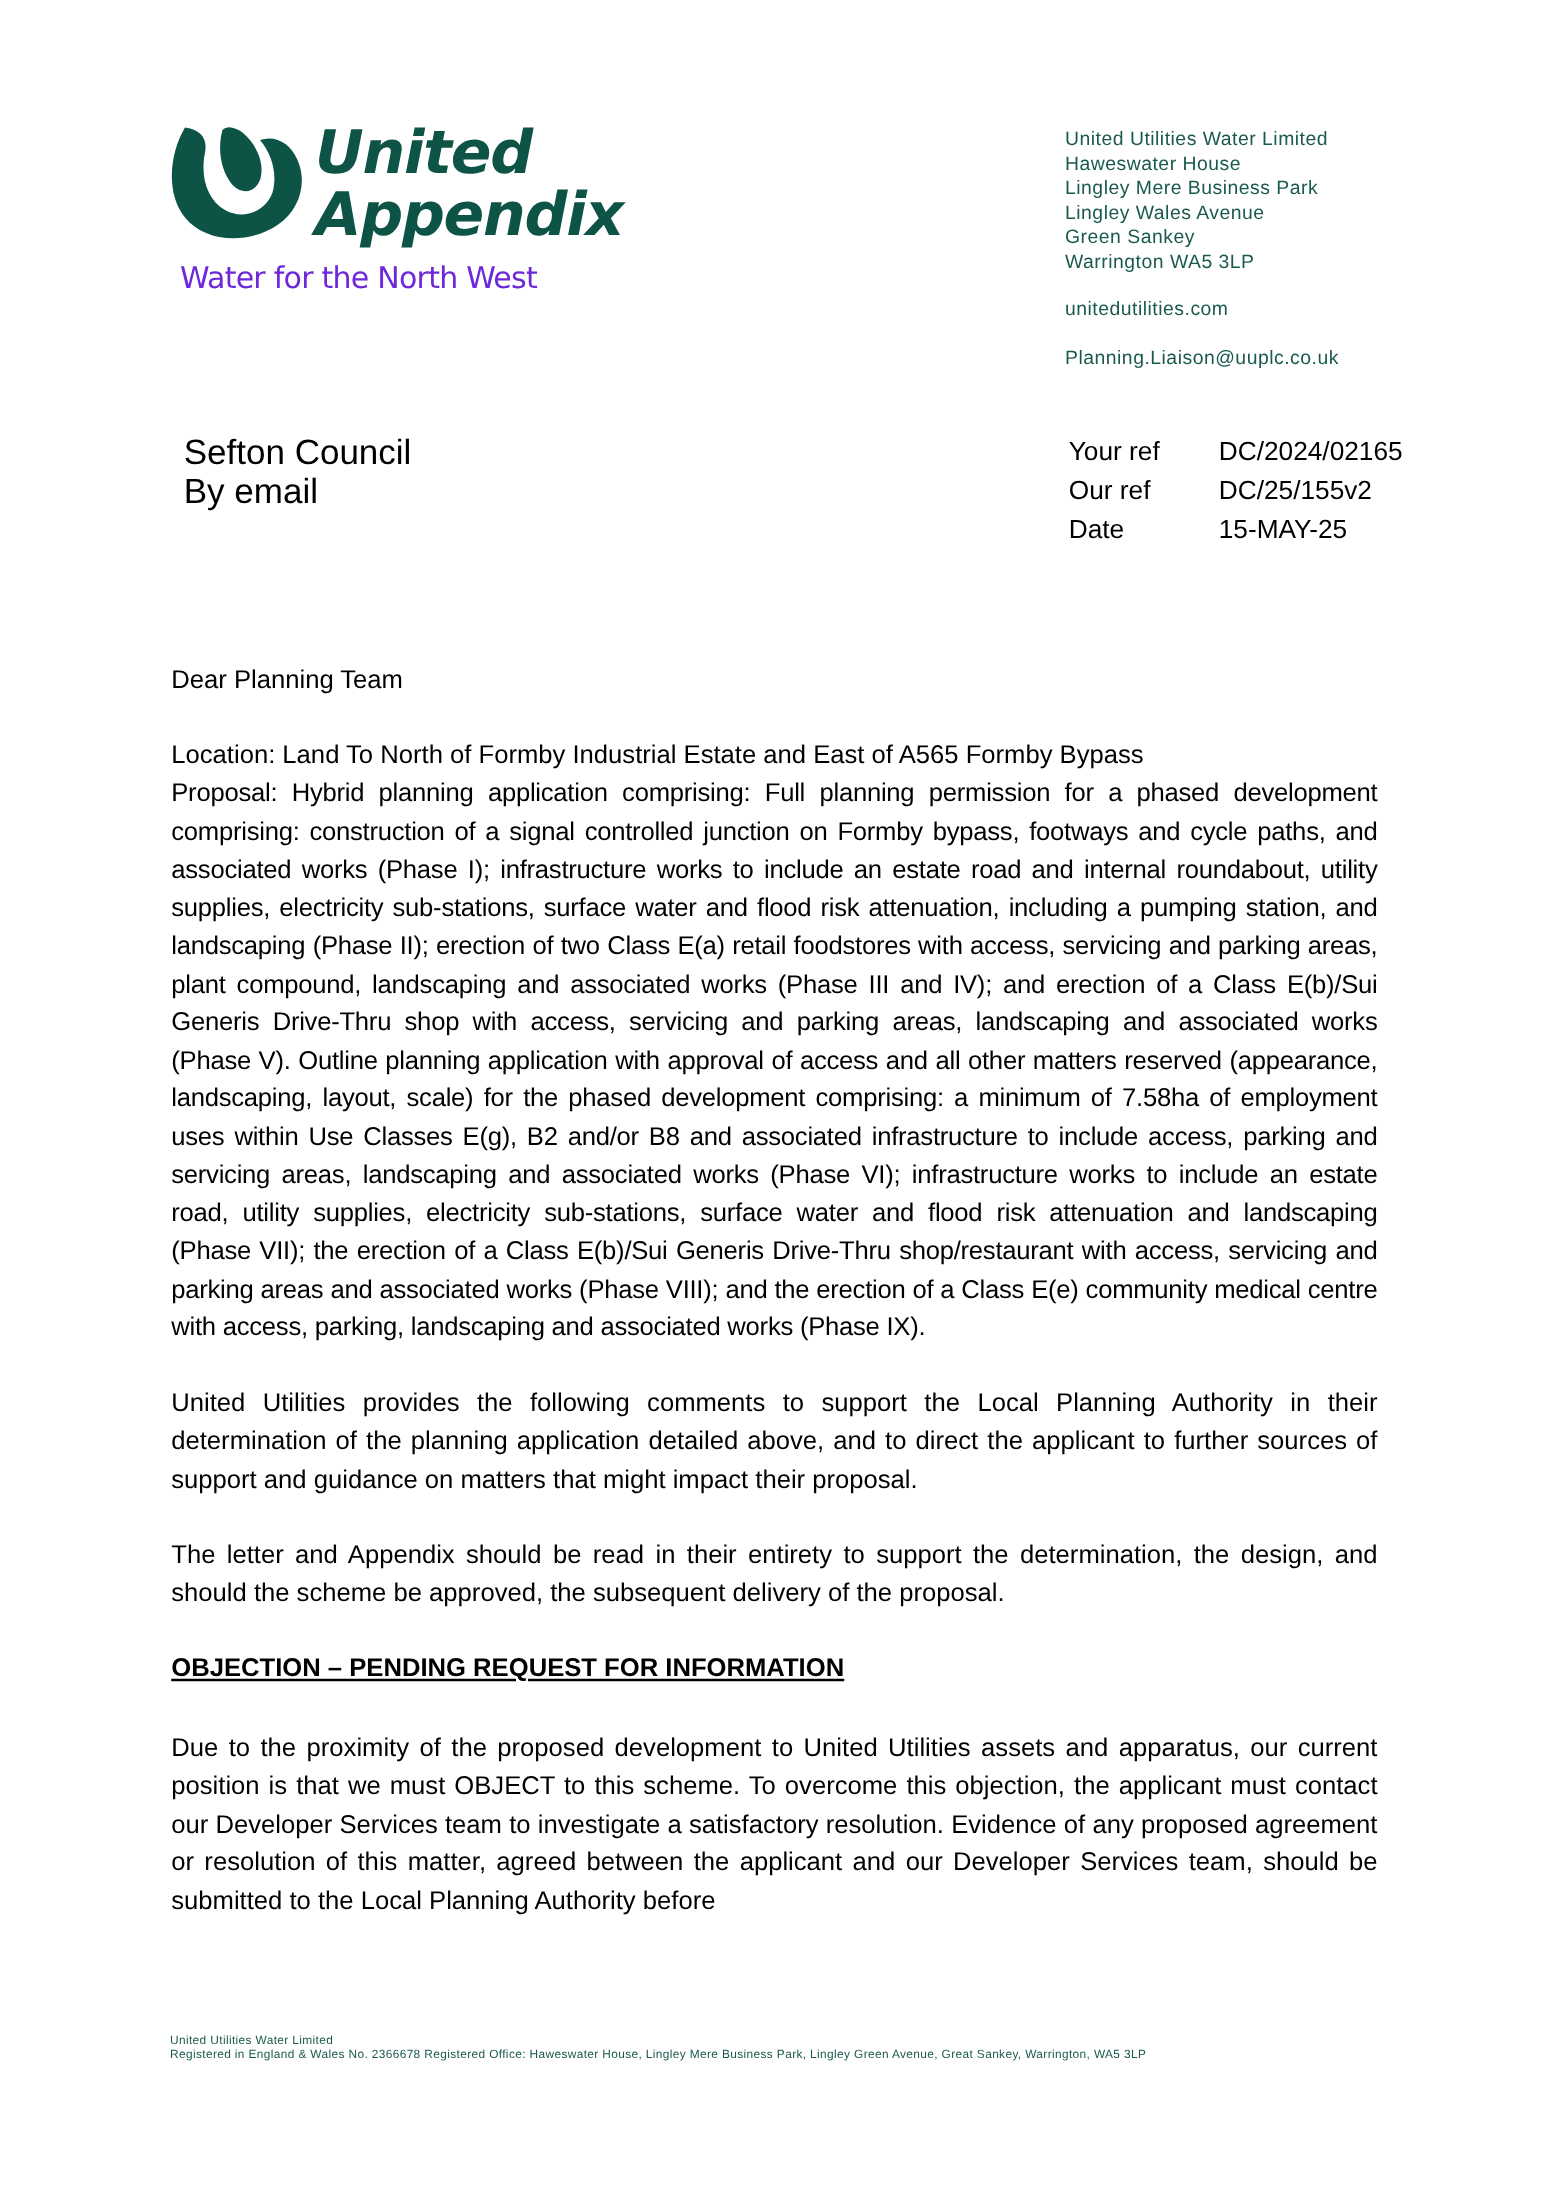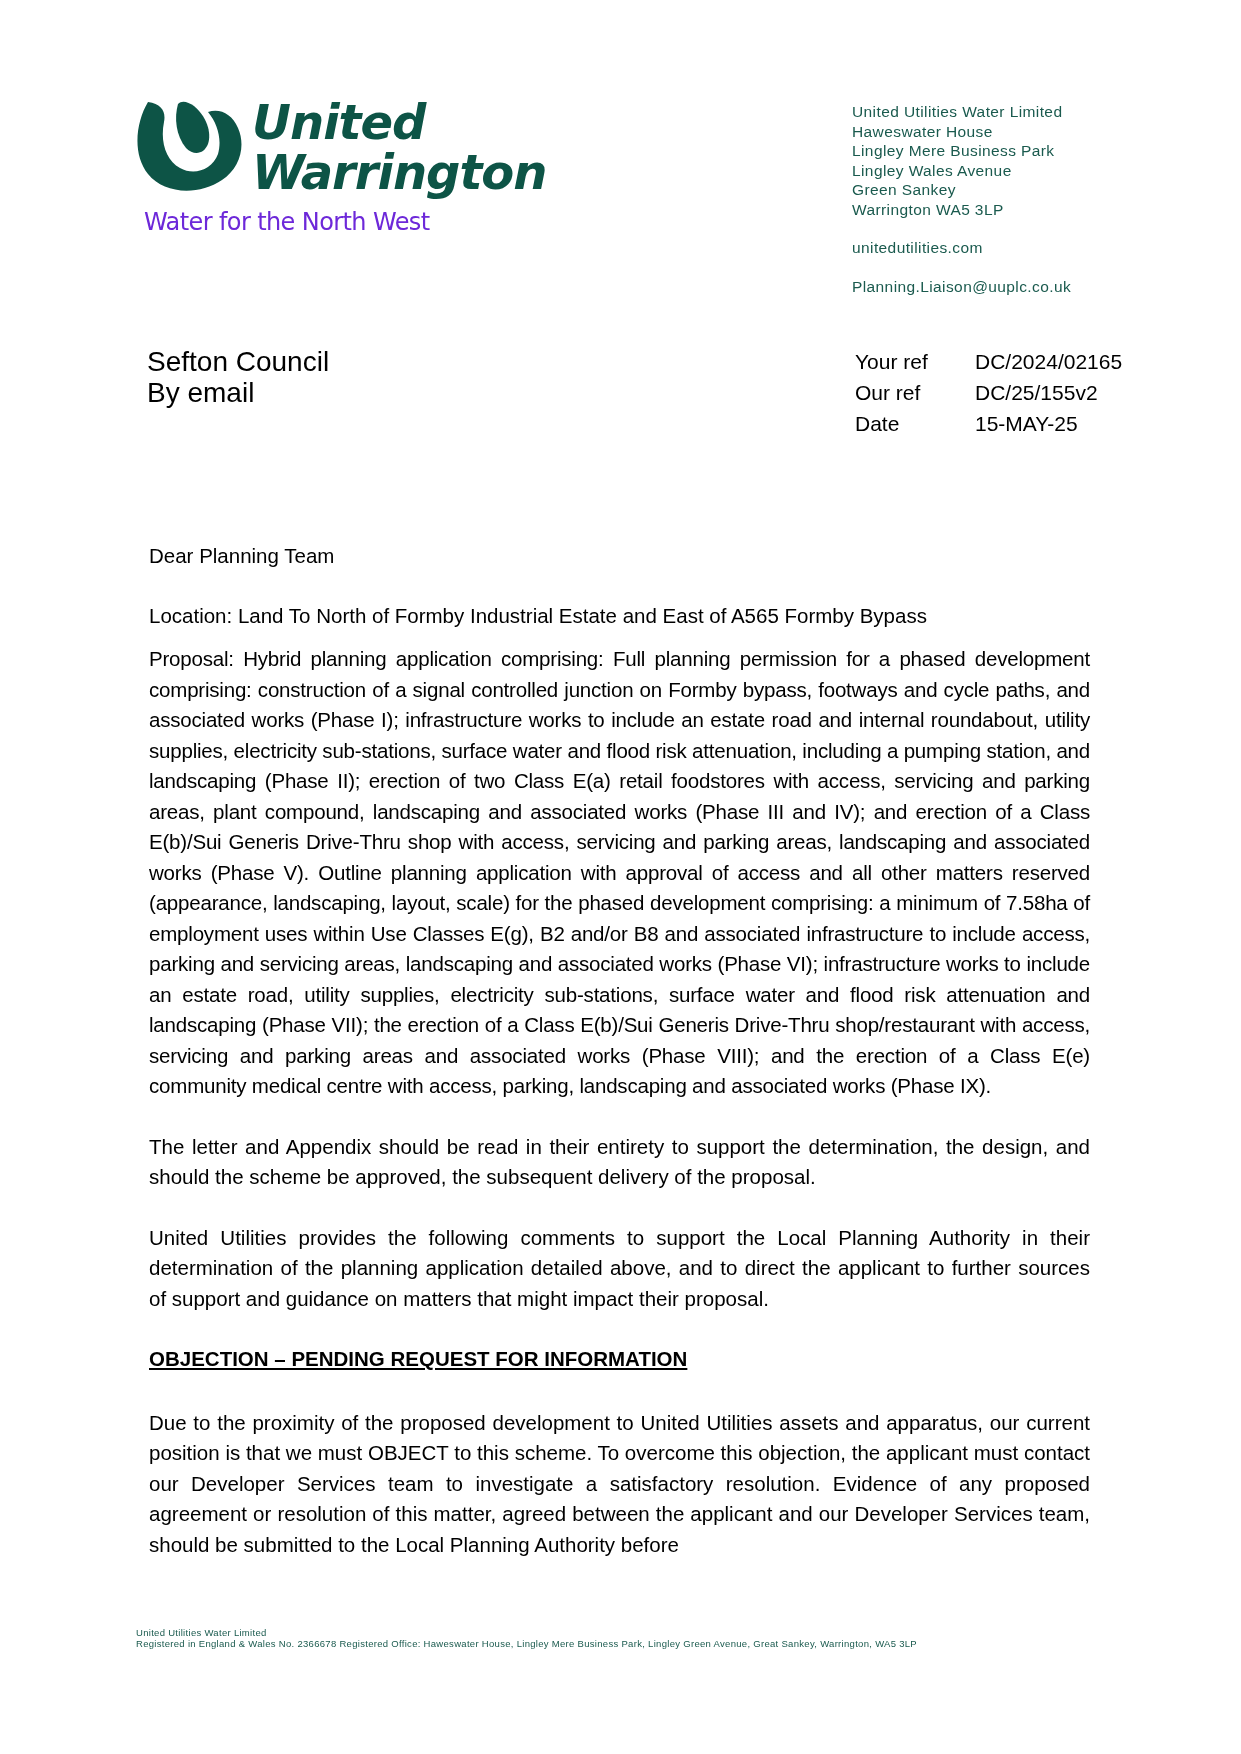--- a/index.html
+++ b/index.html
@@ -15,40 +15,40 @@
   .address .line { display: block; white-space: nowrap; }
   .address .gap { height: 19px; }
   .address .gap-sm { height: 19px; }
 
   .recipient { position: absolute; left: 147px; top: 346px; font-family: "Liberation Sans", sans-serif; font-size: 28px; line-height: 31px; }
   .refs { position: absolute; left: 855px; top: 346px; font-family: "Liberation Sans", sans-serif; font-size: 21px; line-height: 31px; }
   .refs .row { display: flex; align-items: center; }
   .refs .lbl { width: 120px; }
 
   .body { position: absolute; left: 136px; top: 528px; width: 967px; font-family: "Liberation Sans", sans-serif; font-size: 20.5px; line-height: 30.5px; }
-  .body p { margin: 13px; text-align: justify; }
+  .body p { margin: 1px; text-align: justify; }
   .salutation { margin-bottom: 29px !important; }
   .bold { font-weight: normal; }
   .proposal { text-align: justify; letter-spacing: -0.2px; }
   .para { margin-top: 30px !important; }
   .heading { margin-top: 30px !important; font-weight: bold; text-decoration: underline; text-align: right; }
   .obj-para { margin-top: 33px !important; }
 
   .footer { position: absolute; left: 136px; top: 1627px; color: #1a5a4e; font-family: "Liberation Sans", sans-serif; font-size: 9.5px; line-height: 11px; letter-spacing: 0.3px; white-space: nowrap; }
 </style>
 </head>
 <body>
 
 <div class="logo">
   <svg width="115" height="100" viewBox="0 0 115 100">
     <path d="M14 6 C2 26 -2 58 14 78 C30 98 64 100 88 84 C106 72 112 50 104 32 C98 18 86 12 74 16 C84 28 88 44 84 58 C78 74 60 80 46 72 C32 64 26 46 30 26 C32 16 28 8 14 6 Z" fill="#0d5446"></path>
     <path d="M44 8 C40 22 42 40 52 52 C60 60 70 58 74 48 C78 36 72 20 60 10 C54 6 48 4 44 8 Z" fill="#0d5446"></path>
   </svg>
   <span class="logo-word united">United</span>
-  <span class="logo-word utilities">Warrington</span>
+  <span class="logo-word utilities">Appendix</span>
   <span class="logo-tagline">Water for the North West</span>
 </div>
 
 <div class="address">
   <span class="line">United Utilities Water Limited</span>
   <span class="line">Haweswater House</span>
   <span class="line">Lingley Mere Business Park</span>
   <span class="line">Lingley Wales Avenue</span>
   <span class="line">Green Sankey</span>
   <span class="line">Warrington WA5 3LP</span>
@@ -75,22 +75,22 @@
   <div class="row">
     <span class="lbl">Date</span>
     <span>15-MAY-25</span>
   </div>
 </div>
 
 <div class="body">
   <p class="salutation">Dear Planning Team</p>
   <p class="bold">Location: Land To North of Formby Industrial Estate and East of A565 Formby Bypass</p>
   <p class="bold proposal">Proposal: Hybrid planning application comprising: Full planning permission for a phased development comprising: construction of a signal controlled junction on Formby bypass, footways and cycle paths, and associated works (Phase I); infrastructure works to include an estate road and internal roundabout, utility supplies, electricity sub-stations, surface water and flood risk attenuation, including a pumping station, and landscaping (Phase II); erection of two Class E(a) retail foodstores with access, servicing and parking areas, plant compound, landscaping and associated works (Phase III and IV); and erection of a Class E(b)/Sui Generis Drive-Thru shop with access, servicing and parking areas, landscaping and associated works (Phase V). Outline planning application with approval of access and all other matters reserved (appearance, landscaping, layout, scale) for the phased development comprising: a minimum of 7.58ha of employment uses within Use Classes E(g), B2 and/or B8 and associated infrastructure to include access, parking and servicing areas, landscaping and associated works (Phase VI); infrastructure works to include an estate road, utility supplies, electricity sub-stations, surface water and flood risk attenuation and landscaping (Phase VII); the erection of a Class E(b)/Sui Generis Drive-Thru shop/restaurant with access, servicing and parking areas and associated works (Phase VIII); and the erection of a Class E(e) community medical centre with access, parking, landscaping and associated works (Phase IX).</p>
+  <p class="para">United Utilities provides the following comments to support the Local Planning Authority in their determination of the planning application detailed above, and to direct the applicant to further sources of support and guidance on matters that might impact their proposal.</p>
   <p class="para">The letter and Appendix should be read in their entirety to support the determination, the design, and should the scheme be approved, the subsequent delivery of the proposal.</p>
-  <p class="para">United Utilities provides the following comments to support the Local Planning Authority in their determination of the planning application detailed above, and to direct the applicant to further sources of support and guidance on matters that might impact their proposal.</p>
   <p class="heading">OBJECTION – PENDING REQUEST FOR INFORMATION</p>
   <p class="obj-para"><span>Due to the proximity of the proposed development to United Utilities assets and apparatus, our current position is that we must </span><span class="bold">OBJECT</span><span> to this scheme. To overcome this objection, the applicant must contact our Developer Services team to investigate a satisfactory resolution. Evidence of any proposed agreement or resolution of this matter, agreed between the applicant and our Developer Services team, should be submitted to the Local Planning Authority before</span></p>
 </div>
 
 <div class="footer">
   <div>United Utilities Water Limited</div>
   <div>Registered in England &amp; Wales No. 2366678 Registered Office: Haweswater House, Lingley Mere Business Park, Lingley Green Avenue, Great Sankey, Warrington, WA5 3LP</div>
 </div>
 
 </body></html>

